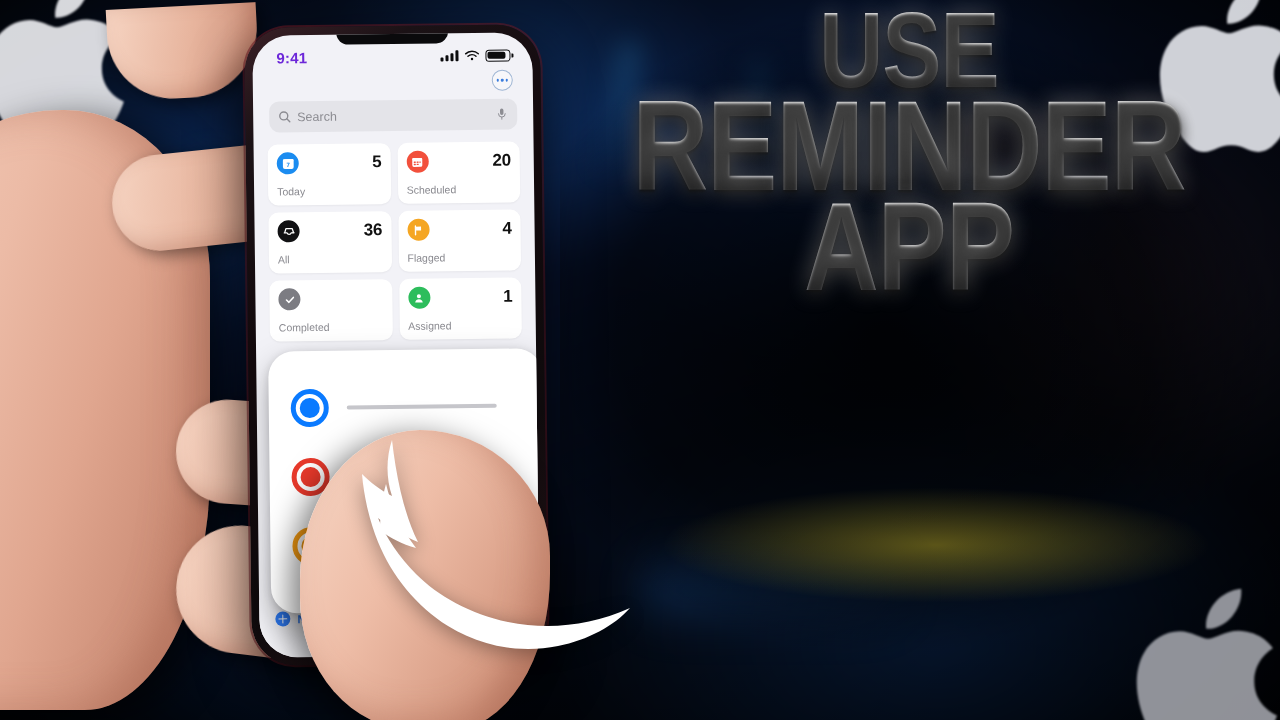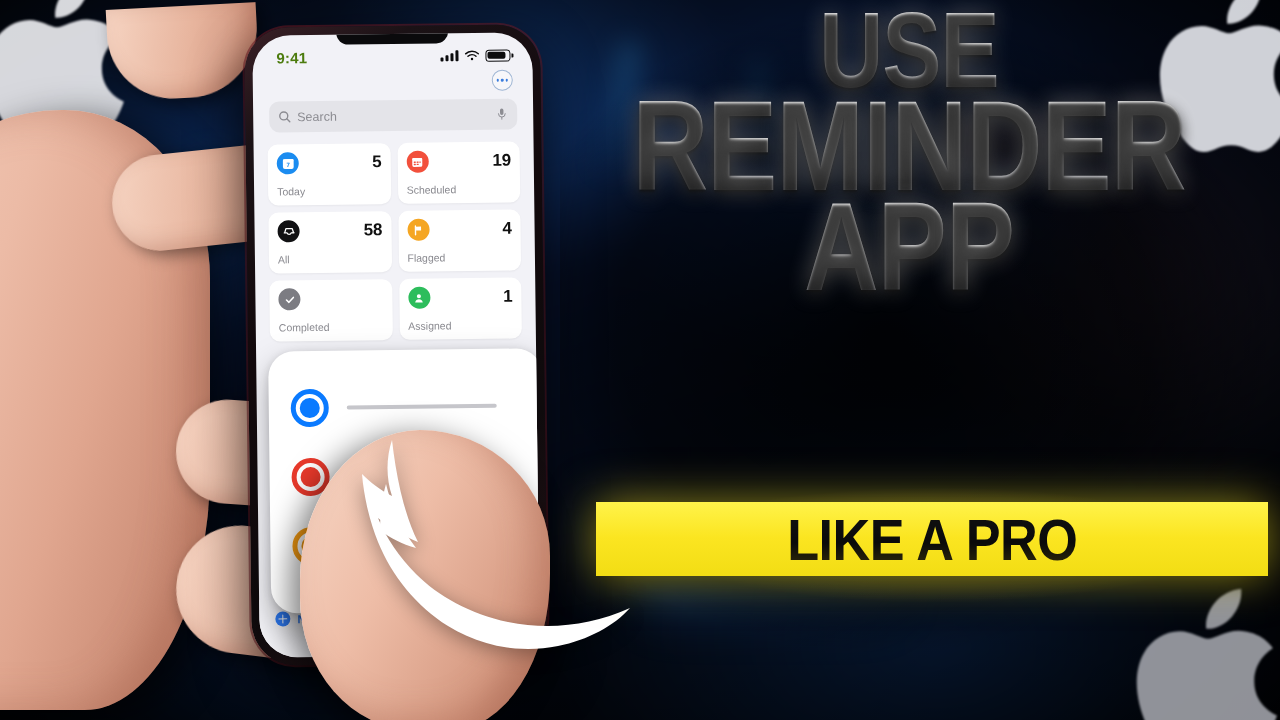--- a/index.html
+++ b/index.html
@@ -87,21 +87,21 @@
     border-radius:38px; overflow:hidden;
     background:#f2f2f7;
   }
   .notch {
     position:absolute; left:50%; top:-2px; transform:translateX(-50%);
     width:112px; height:12px; background:#0a0a0c; border-radius:0 0 14px 14px; z-index:9;
   }
 
   
   .statusbar { display:flex; align-items:center; justify-content:space-between; padding:14px 22px 2px 24px; }
-  .sb-time { font-size:15px; font-weight:700; color:#4d7c0f; letter-spacing:.2px; }
+  .sb-time { font-size:15px; font-weight:700; color:#6d28d9; letter-spacing:.2px; }
   .sb-right { display:flex; align-items:center; gap:6px; }
   .bars { display:flex; align-items:flex-end; gap:2px; height:11px; }
   .bars i { display:block; width:3px; background:#0b0b0d; border-radius:1px; }
   .bars i:nth-child(1){height:4px}.bars i:nth-child(2){height:6px}
   .bars i:nth-child(3){height:8.5px}.bars i:nth-child(4){height:11px}
   .batt { width:25px; height:12px; border:1.6px solid #0b0b0d; border-radius:3.6px; position:relative; }
   .batt::after{ content:""; position:absolute; right:-3.6px; top:3.4px; width:2px; height:4.6px; background:#0b0b0d; border-radius:0 1px 1px 0;}
   .batt i { position:absolute; left:1.4px; top:1.4px; bottom:1.4px; width:18px; background:#0b0b0d; border-radius:2px; }
 
   
@@ -310,34 +310,34 @@
                   <rect x="1.6" y="2.4" width="10.8" height="2.4" rx="1.2" fill="#fff"></rect>
                   <g fill="#f2503c">
                     <rect x="3.2" y="6.2" width="2.2" height="1.5" rx=".4"></rect>
                     <rect x="6.3" y="6.2" width="2.2" height="1.5" rx=".4"></rect>
                     <rect x="3.2" y="8.6" width="2.2" height="1.5" rx=".4"></rect>
                     <rect x="6.3" y="8.6" width="2.2" height="1.5" rx=".4"></rect>
                     <rect x="9.2" y="6.2" width="1.6" height="1.5" rx=".4"></rect>
                   </g>
                 </svg>
             </span>
-            <span class="ccount">19</span>
+            <span class="ccount">20</span>
           </div>
           <div class="clabel">Scheduled</div>
         </div>
 
         <div class="card">
           <div class="card-top">
             <span class="cico" style="background:#111113">
               <svg width="13" height="13" viewBox="0 0 14 14">
                   <path d="M1.8 8.1h3c.3 1.1 1.1 1.7 2.2 1.7s1.9-.6 2.2-1.7h3" stroke="#fff" stroke-width="1.4" fill="none" stroke-linecap="round" stroke-linejoin="round"></path>
                   <path d="M2.2 8.1 3.6 3.6h6.8l1.4 4.5" stroke="#fff" stroke-width="1.4" fill="none" stroke-linejoin="round"></path>
                 </svg>
             </span>
-            <span class="ccount">58</span>
+            <span class="ccount">36</span>
           </div>
           <div class="clabel">All</div>
         </div>
 
         <div class="card">
           <div class="card-top">
             <span class="cico" style="background:#f5a623">
               <svg width="13" height="13" viewBox="0 0 14 14">
                   <path d="M4.2 2.4v9.4" stroke="#fff" stroke-width="1.5" stroke-linecap="round"></path>
                   <path d="M4.8 3.1h5.4v4.3H4.8z" fill="#fff"></path>
@@ -413,17 +413,14 @@
       C 28 84, 30 68, 34 54 Z"></path>
   </svg>
 
   <div class="title-block">
     <div class="hl hl1">USE</div>
     <div class="hl hl2">REMINDER</div>
     <div class="hl hl3">APP</div>
   </div>
 
   <div class="banner-glow"></div>
-  <div class="banner">
-    <span class="banner-text">LIKE A PRO</span>
-  </div>
 
 </div>
 
 </body></html>

